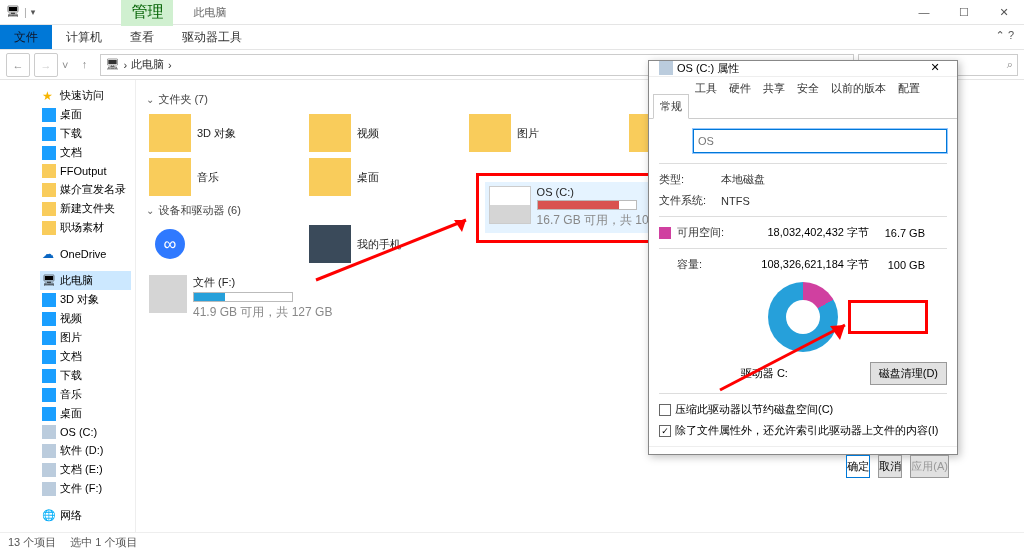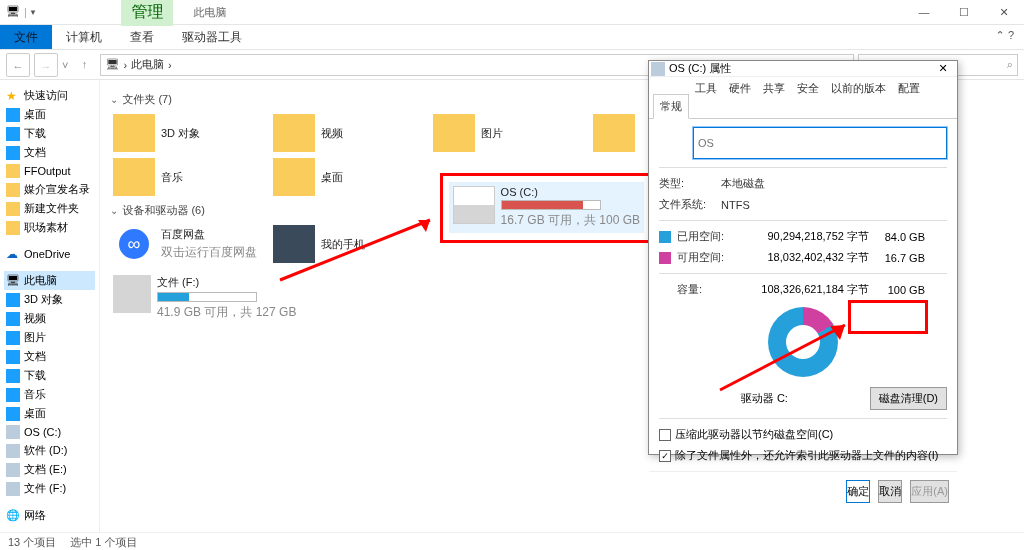--- a/index.html
+++ b/index.html
@@ -22,21 +22,21 @@
 
   
   .addressbar { height: 30px; display: flex; align-items: center; padding: 3px 6px; gap: 4px; border-bottom: 1px solid #e5e5e5; }
   .navarrow { width: 24px; height: 24px; border: 1px solid #ccc; border-radius: 2px; text-align: center; line-height: 22px; color: #888; }
   .addrbox { flex: 1; height: 22px; border: 1px solid #ccc; display: flex; align-items: center; padding: 0 4px; gap: 4px; color: #333; }
   .addrbox .spacer { flex: 1; }
   .addrbox .btn { width: 22px; text-align: center; color: #555; }
   .searchbox { width: 160px; height: 22px; border: 1px solid #ccc; padding: 0 4px; color: #888; display: flex; align-items: center; }
 
   
-  .body { display: flex; height: 452px; }
+  .body { display: flex; height: 452px; margin-left: 36px; }
   .nav { width: 100px; border-right: 1px solid #eee; padding: 6px 4px; }
   .nav .grp { margin-bottom: 8px; }
   .nav .item { display: flex; align-items: center; gap: 4px; padding: 2px 2px; white-space: nowrap; overflow: hidden; }
   .nav .item.sel { background: #cce8ff; }
   .ic { width: 14px; height: 14px; flex-shrink: 0; display: inline-block; }
   .ic-star::before { content: "★"; color: #f7b500; font-size: 12px; }
   .ic-desk { background: #1a9fff; }
   .ic-dl { background: #1a9fff; }
   .ic-doc { background: #1a9fff; }
   .ic-fld { background: #f9cc5b; }
@@ -67,35 +67,35 @@
   .usebar .fill.red { background: #d9534f; }
   .highlight-box { border: 3px solid #ff0000; padding: 6px; position: absolute; }
 
   
   .arrow { position: absolute; }
   .arrow-line { stroke: #ff0000; stroke-width: 3; fill: none; }
   .arrow-head { fill: #ff0000; }
 
   
   .dlg { position: absolute; left: 648px; top: 60px; width: 310px; height: 395px; background: #fff; border: 1px solid #888; box-shadow: 2px 2px 8px rgba(0,0,0,.25); display: flex; flex-direction: column; }
-  .dlg-title { height: 24px; display: flex; align-items: center; padding: 0 2px; gap: 4px; border-bottom: 1px solid #eee; }
+  .dlg-title { height: 24px; display: flex; padding: 0 10px; gap: 4px; border-bottom: 1px solid #eee; }
   .dlg-title .x { margin-left: auto; width: 24px; text-align: center; }
   .dlg-tabs { display: flex; border-bottom: 1px solid #ccc; padding: 0 4px; }
   .dlg-tabs .t { padding: 4px 6px; font-size: 11px; color: #333; }
   .dlg-tabs .t.act { border: 1px solid #ccc; border-bottom-color: #fff; background: #fff; position: relative; top: 1px; margin-top: 16px; }
   .dlg-body { flex: 1; padding: 8px 10px; display: flex; flex-direction: column; gap: 6px; }
   .row { display: flex; align-items: center; gap: 6px; }
   .row .lab { width: 56px; color: #333; }
   .row .val { color: #333; }
   .row .bytes { width: 130px; text-align: right; }
   .row .gb { width: 50px; text-align: right; }
   .sq { width: 12px; height: 12px; }
   .sq.used { background: #26a0da; }
   .sq.free { background: #d040a0; }
-  .dlg-input { border: 1px solid #0078d7; height: 32px; flex: 1; padding: 0 4px; color: #888; background: #fff; box-shadow: 0 0 0 1px #96c8ff; }
+  .dlg-input { border: 1px solid #0078d7; height: 24px; flex: 1; padding: 0 4px; color: #888; background: #fff; box-shadow: 0 0 0 1px #96c8ff; }
   .hr { border: 0; border-top: 1px solid #ddd; margin: 2px 0; }
   .donut { width: 70px; height: 70px; border-radius: 50%; background: conic-gradient(#d040a0 0 60deg, #26a0da 60deg 360deg); position: relative; margin: 4px auto; }
   .donut::after { content: ""; position: absolute; inset: 18px; background: #fff; border-radius: 50%; }
   .dlg-row2 { display: flex; align-items: center; }
   .drv-lab { flex: 1; text-align: center; }
   .cleanbtn { border: 1px solid #999; background: #e1e1e1; padding: 3px 8px; }
   .chkrow { display: flex; align-items: center; gap: 4px; }
   .chk { width: 12px; height: 12px; border: 1px solid #666; background: #fff; text-align: center; line-height: 10px; font-size: 9px; }
   .dlg-btns { display: flex; justify-content: flex-end; gap: 8px; padding: 8px; border-top: 1px solid #eee; }
   .dlgbtn { border: 1px solid #999; padding: 3px 0; background: #e1e1e1; }
@@ -293,24 +293,20 @@
           </div>
         </div>
     </div>
 
     <div class="section-hdr">
         <span>设备和驱动器 (6)</span>
       </div>
     <div class="tiles">
       <div class="tile">
           <div class="thumb baidu"></div>
-          <div class="meta">
-            <span class="name">百度网盘</span>
-            <span class="sub">双击运行百度网盘</span>
-          </div>
         </div>
       <div class="tile">
           <div class="thumb dev"></div>
           <div class="meta">
             <span class="name">我的手机</span>
           </div>
         </div>
     </div>
 
     <div class="highlight-box" style="left:340px; top:93px; width:214px; height:70px;">
@@ -370,26 +366,20 @@
     <div class="row">
         <span class="lab">类型:</span>
         <span class="val">本地磁盘</span>
       </div>
     <div class="row">
         <span class="lab">文件系统:</span>
         <span class="val">NTFS</span>
       </div>
     <hr class="hr">
     <div class="row">
-        <span class="sq used"></span>
-        <span class="lab">已用空间:</span>
-        <span class="bytes">90,294,218,752 字节</span>
-        <span class="gb">84.0 GB</span>
-      </div>
-    <div class="row">
         <span class="sq free"></span>
         <span class="lab">可用空间:</span>
         <span class="bytes">18,032,402,432 字节</span>
         <span class="gb">16.7 GB</span>
       </div>
     <hr class="hr">
     <div class="row">
         <span style="width:12px"></span>
         <span class="lab">容量:</span>
         <span class="bytes">108,326,621,184 字节</span>

